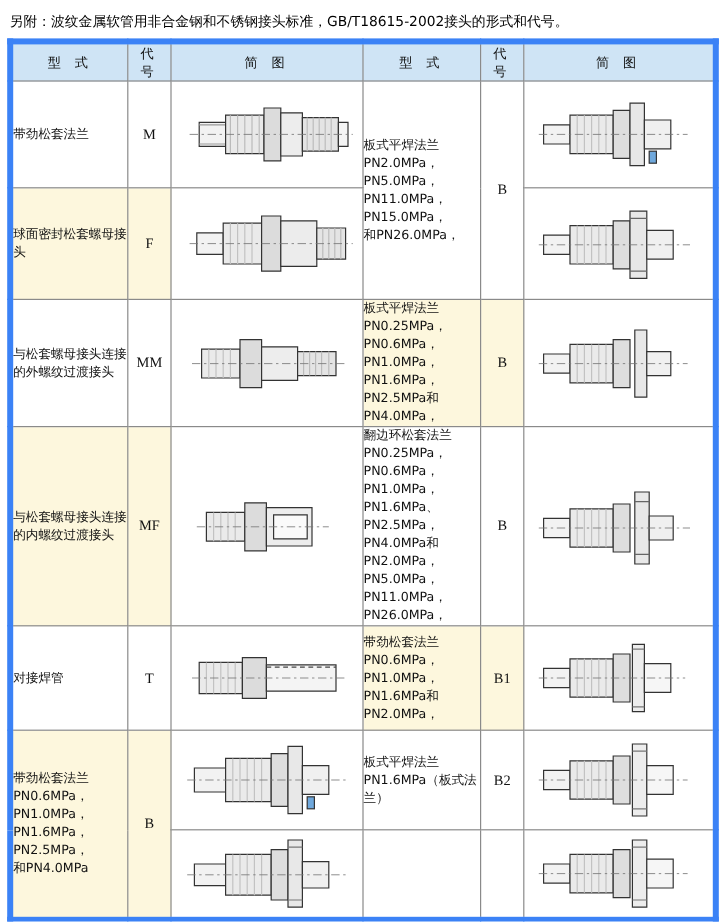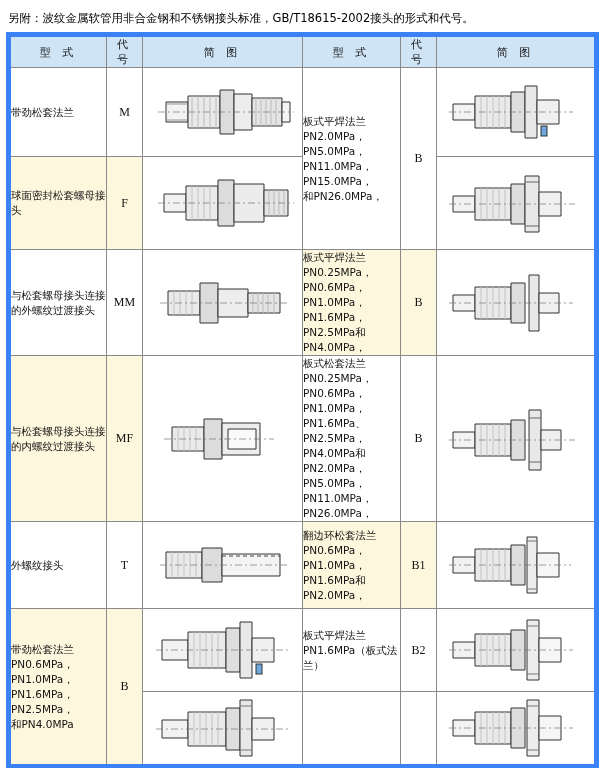--- a/index.html
+++ b/index.html
@@ -223,21 +223,21 @@
             <g fill="none" stroke="#333" stroke-width="1">
               <path d="M24 28 L24 52 L56 52 L56 28 Z" fill="#eaeaea"></path>
               <path d="M30 28 L30 52 M36 28 L36 52 M42 28 L42 52 M48 28 L48 52" stroke="#c2c2c2"></path>
               <path d="M56 20 L56 60 L74 60 L74 20 Z" fill="#dcdcdc"></path>
               <path d="M74 24 L74 56 L112 56 L112 24 Z" fill="#ededed"></path>
               <path d="M80 30 L80 50 L108 50 L108 30 Z" fill="#fafafa"></path>
               <path d="M16 40 L126 40" stroke="#777" stroke-dasharray="7,3,2,3" stroke-width="0.7"></path>
             </g>
           </svg>
         </td>
-        <td class="cell-type white" style="height:96px">板式松套法兰
+        <td class="cell-type white" style="height:96px">翻边环松套法兰
 PN0.25MPa，PN0.6MPa，
 PN1.0MPa，PN1.6MPa、
 PN2.5MPa，PN4.0MPa和
 PN2.0MPa，PN5.0MPa，
 PN11.0MPa，PN26.0MPa，</td>
         <td class="cell-code white">B</td>
         <td class="cell-fig">
           <svg class="fig" width="150" height="86" viewBox="0 0 150 86">
             <g fill="none" stroke="#333" stroke-width="1">
               <path d="M12 36 L12 52 L34 52 L34 36 Z" fill="#f2f2f2"></path>
@@ -247,35 +247,35 @@
               <path d="M88 14 L88 74 L100 74 L100 14 Z" fill="#e8e8e8"></path>
               <path d="M100 34 L100 54 L120 54 L120 34 Z" fill="#f0f0f0"></path>
               <path d="M88 22 L100 22 M88 66 L100 66" stroke="#666"></path>
               <path d="M8 44 L134 44" stroke="#777" stroke-dasharray="7,3,2,3" stroke-width="0.7"></path>
             </g>
           </svg>
         </td>
       </tr>
 
       <tr>
-        <td class="cell-type white" style="height:86px">外螺纹接头</td>
+        <td class="cell-type white" style="height:86px">对接焊管</td>
         <td class="cell-code white">T</td>
         <td class="cell-fig">
           <svg class="fig" width="150" height="78" viewBox="0 0 150 78">
             <g fill="none" stroke="#333" stroke-width="1">
               <path d="M18 26 L18 52 L54 52 L54 26 Z" fill="#eaeaea"></path>
               <path d="M24 26 L24 52 M30 26 L30 52 M36 26 L36 52 M42 26 L42 52 M48 26 L48 52" stroke="#c2c2c2"></path>
               <path d="M54 22 L54 56 L74 56 L74 22 Z" fill="#dcdcdc"></path>
               <path d="M74 28 L74 50 L132 50 L132 28 Z" fill="#f4f4f4"></path>
               <path d="M74 30 L132 30" stroke="#444" stroke-dasharray="4,3"></path>
               <path d="M12 39 L140 39" stroke="#777" stroke-dasharray="7,3,2,3" stroke-width="0.7"></path>
             </g>
           </svg>
         </td>
-        <td class="cell-type yellow" style="height:86px">翻边环松套法兰
+        <td class="cell-type yellow" style="height:86px">带劲松套法兰
 PN0.6MPa，PN1.0MPa，
 PN1.6MPa和PN2.0MPa，</td>
         <td class="cell-code yellow">B1</td>
         <td class="cell-fig">
           <svg class="fig" width="150" height="80" viewBox="0 0 150 80">
             <g fill="none" stroke="#333" stroke-width="1">
               <path d="M12 32 L12 48 L34 48 L34 32 Z" fill="#f2f2f2"></path>
               <path d="M34 24 L34 56 L70 56 L70 24 Z" fill="#eaeaea"></path>
               <path d="M40 24 L40 56 M46 24 L46 56 M52 24 L52 56 M58 24 L58 56 M64 24 L64 56" stroke="#c2c2c2"></path>
               <path d="M70 20 L70 60 L84 60 L84 20 Z" fill="#dedede"></path>

